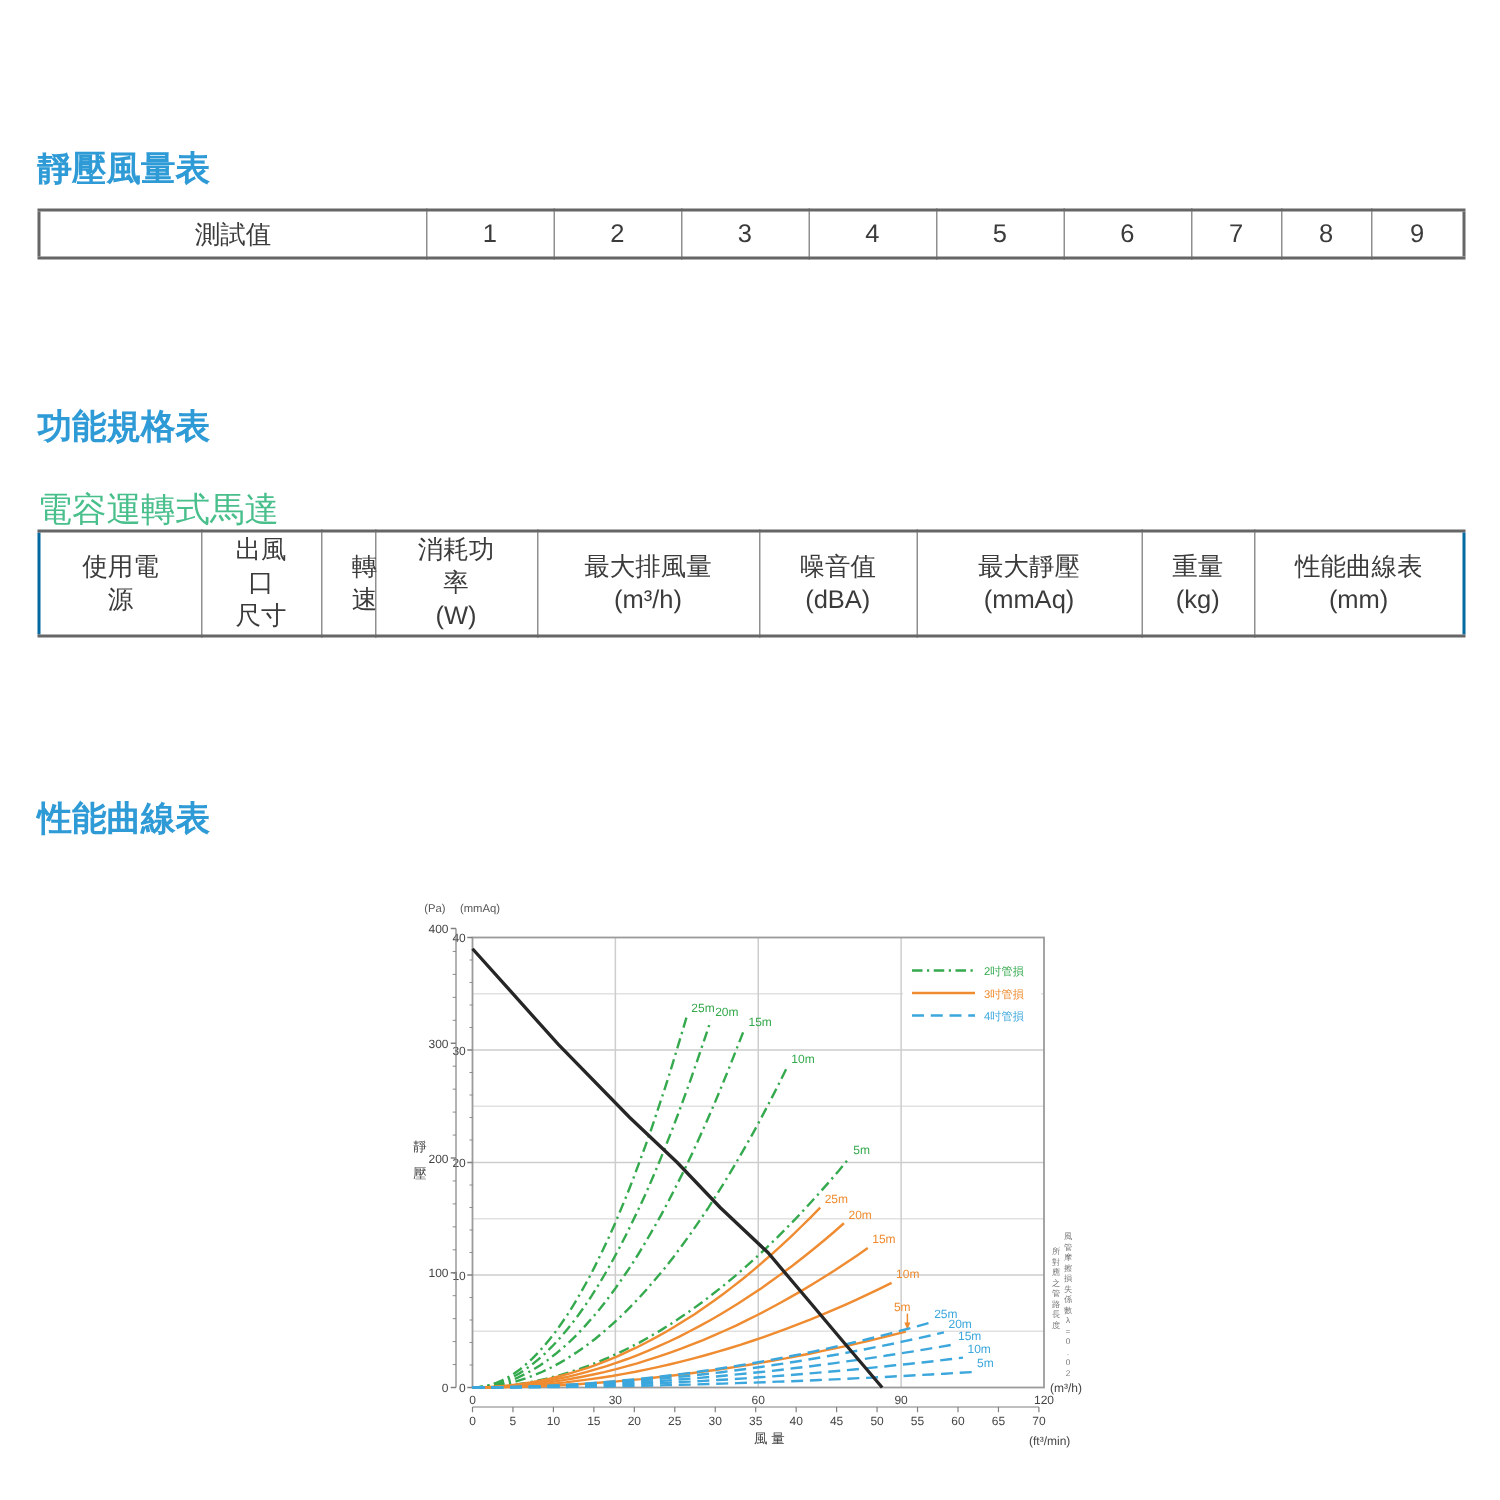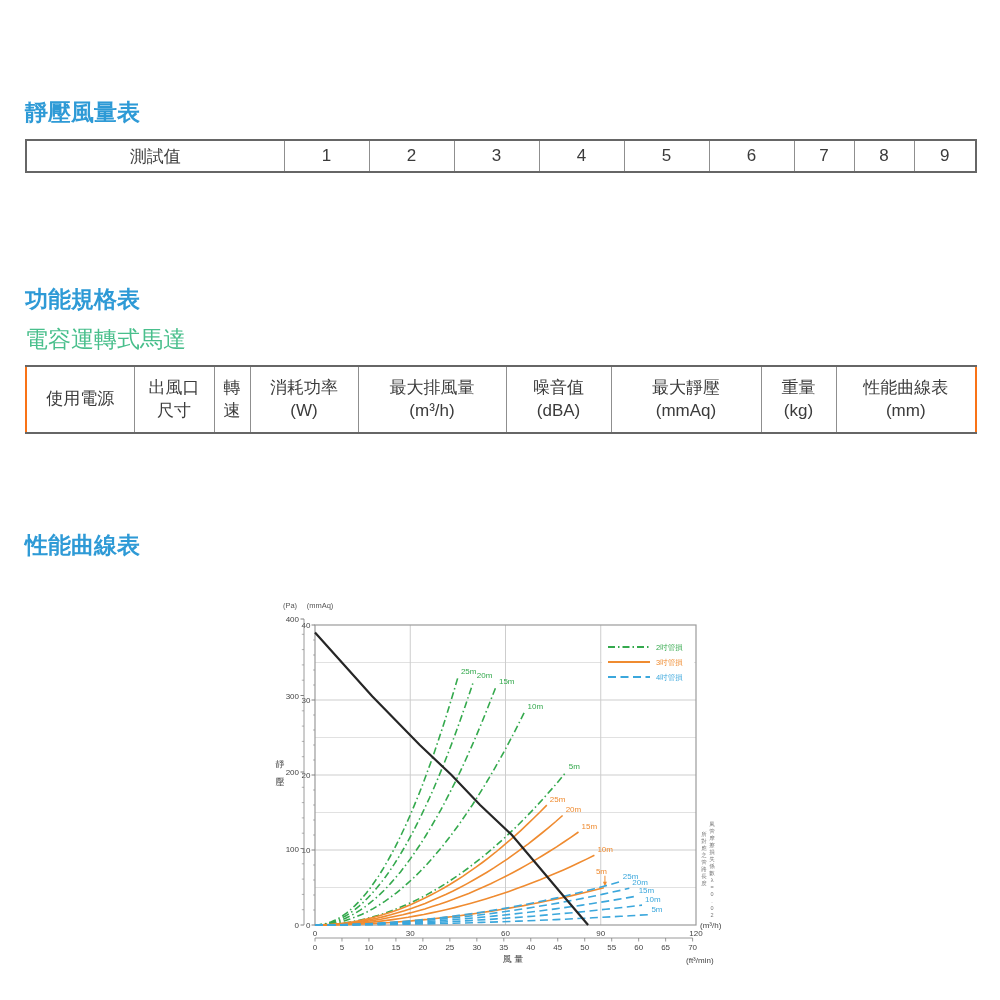--- a/index.html
+++ b/index.html
@@ -4,27 +4,27 @@
 <style>
   * { margin:0; padding:0; box-sizing:border-box; }
   body { background:#ffffff; font-family:"Liberation Sans","DejaVu Sans",sans-serif; }
   .page { position:relative; width:1000px; height:992px; background:#ffffff; overflow:hidden;margin-top:33px; }
 
   .h-blue { position:absolute; left:25px; font-size:23px; font-weight:bold; color:#2e9ad6; }
   .h-green { position:absolute; left:25px; font-size:23px; font-weight:normal; color:#49bf8c; }
 
   table { border-collapse:collapse; table-layout:fixed; background:#fff; }
   td { border:1px solid #8f8f8f; text-align:center; vertical-align:middle;
-       font-size:17px; color:#3b3b3b; padding:1px 9px; white-space:pre-line; }
+       font-size:17px; color:#3b3b3b; padding:1px 20px; white-space:pre-line; }
   .press { position:absolute; left:25px; top:106px; width:950px; border:2px solid #666; }
   .press tr { border-top:2px solid #666; border-bottom:2px solid #666; }
   .press td { height:32px; }
   .press tr.shade td { background:#ebebeb; }
 
-  .spec { position:absolute; left:25px; top:332px; width:950px; border:2px solid #f97316; }
+  .spec { position:absolute; left:25px; top:320px; width:950px; border:2px solid #0369a1; }
   .spec tr { border-top:2px solid #666; border-bottom:2px solid #666; }
   .spec td { height:67px; line-height:1.3; }
   .spec .hl { display:block; }
 
   .chart-wrap { position:absolute; left:250px; top:550px; width:510px; height:405px; }
   svg text { font-family:"Liberation Sans","DejaVu Sans",sans-serif; }
 </style>
 </head>
 <body>
 
@@ -54,21 +54,21 @@
       <td>4</td>
       <td>5</td>
       <td>6</td>
       <td>7</td>
       <td>8</td>
       <td>9</td>
     </tr>
   </tbody>
     </table>
 
-  <h2 class="h-blue" style="top:251px;">功能規格表</h2>
+  <h2 class="h-blue" style="top:236px;">功能規格表</h2>
   <h3 class="h-green" style="top:291px;">電容運轉式馬達</h3>
 
   <table class="spec">
     <colgroup>
       <col style="width:108px">
         <col style="width:80px">
         <col style="width:36px">
         <col style="width:108px">
       <col style="width:148px">
         <col style="width:105px">

